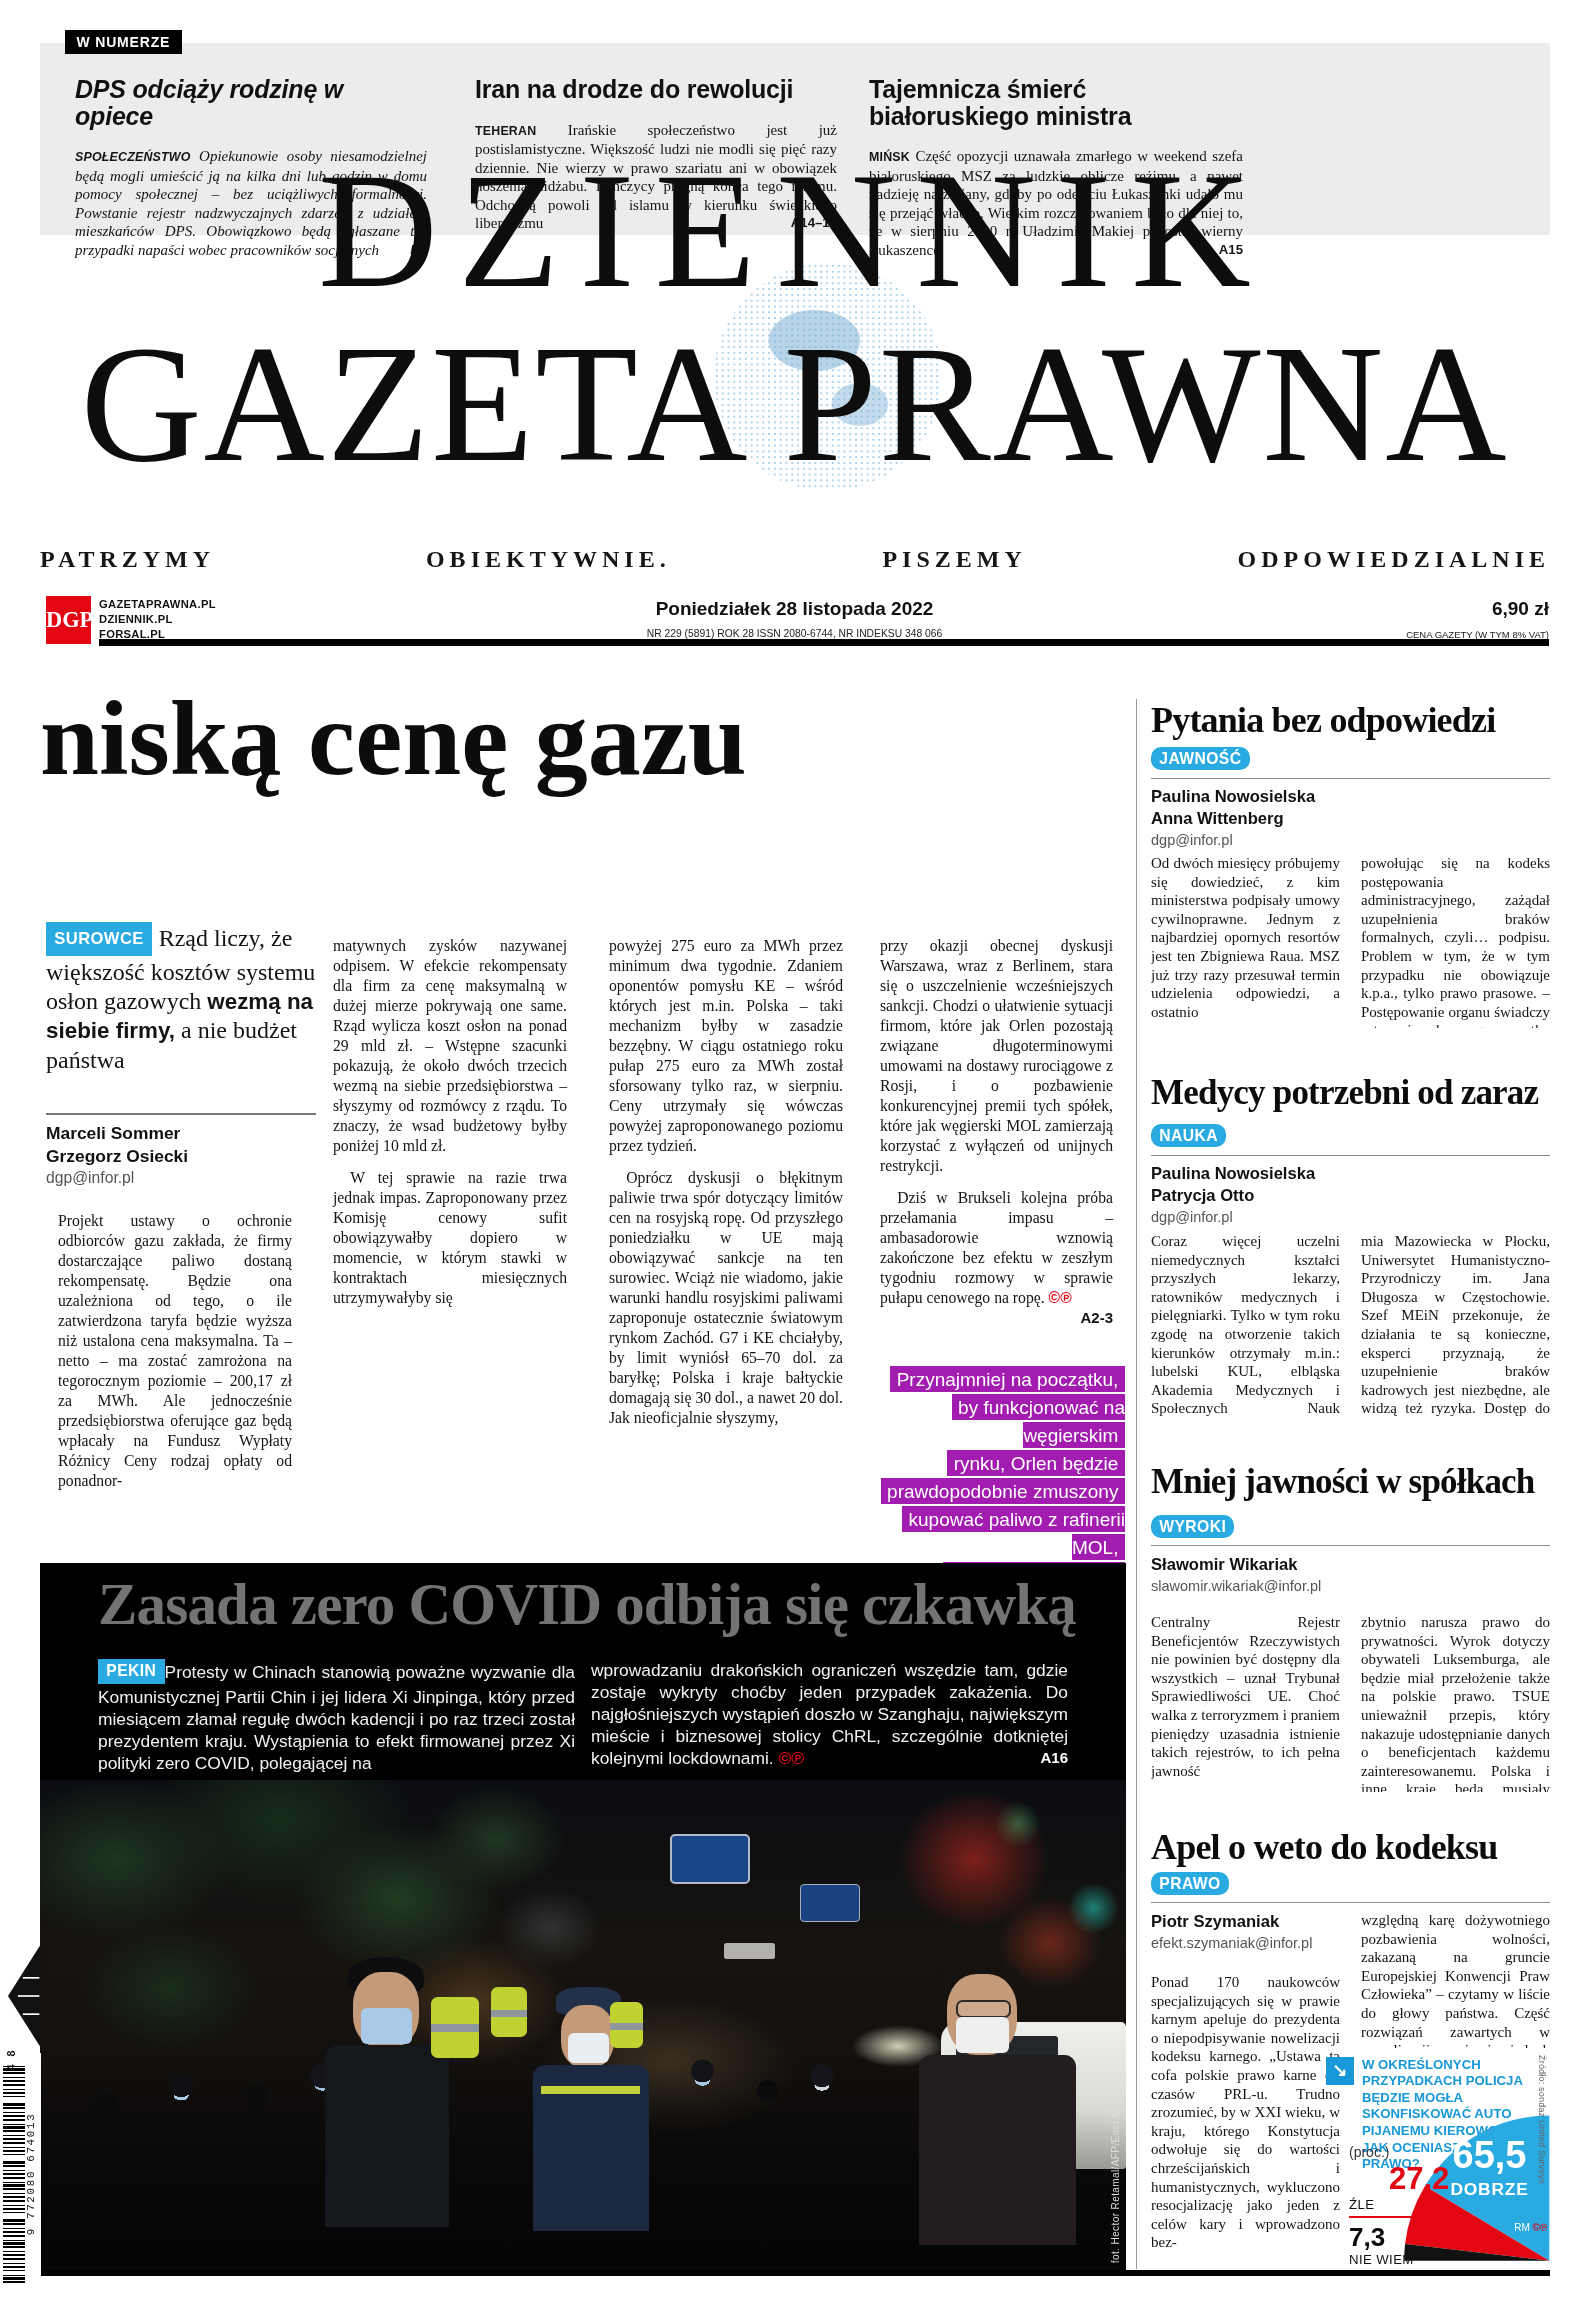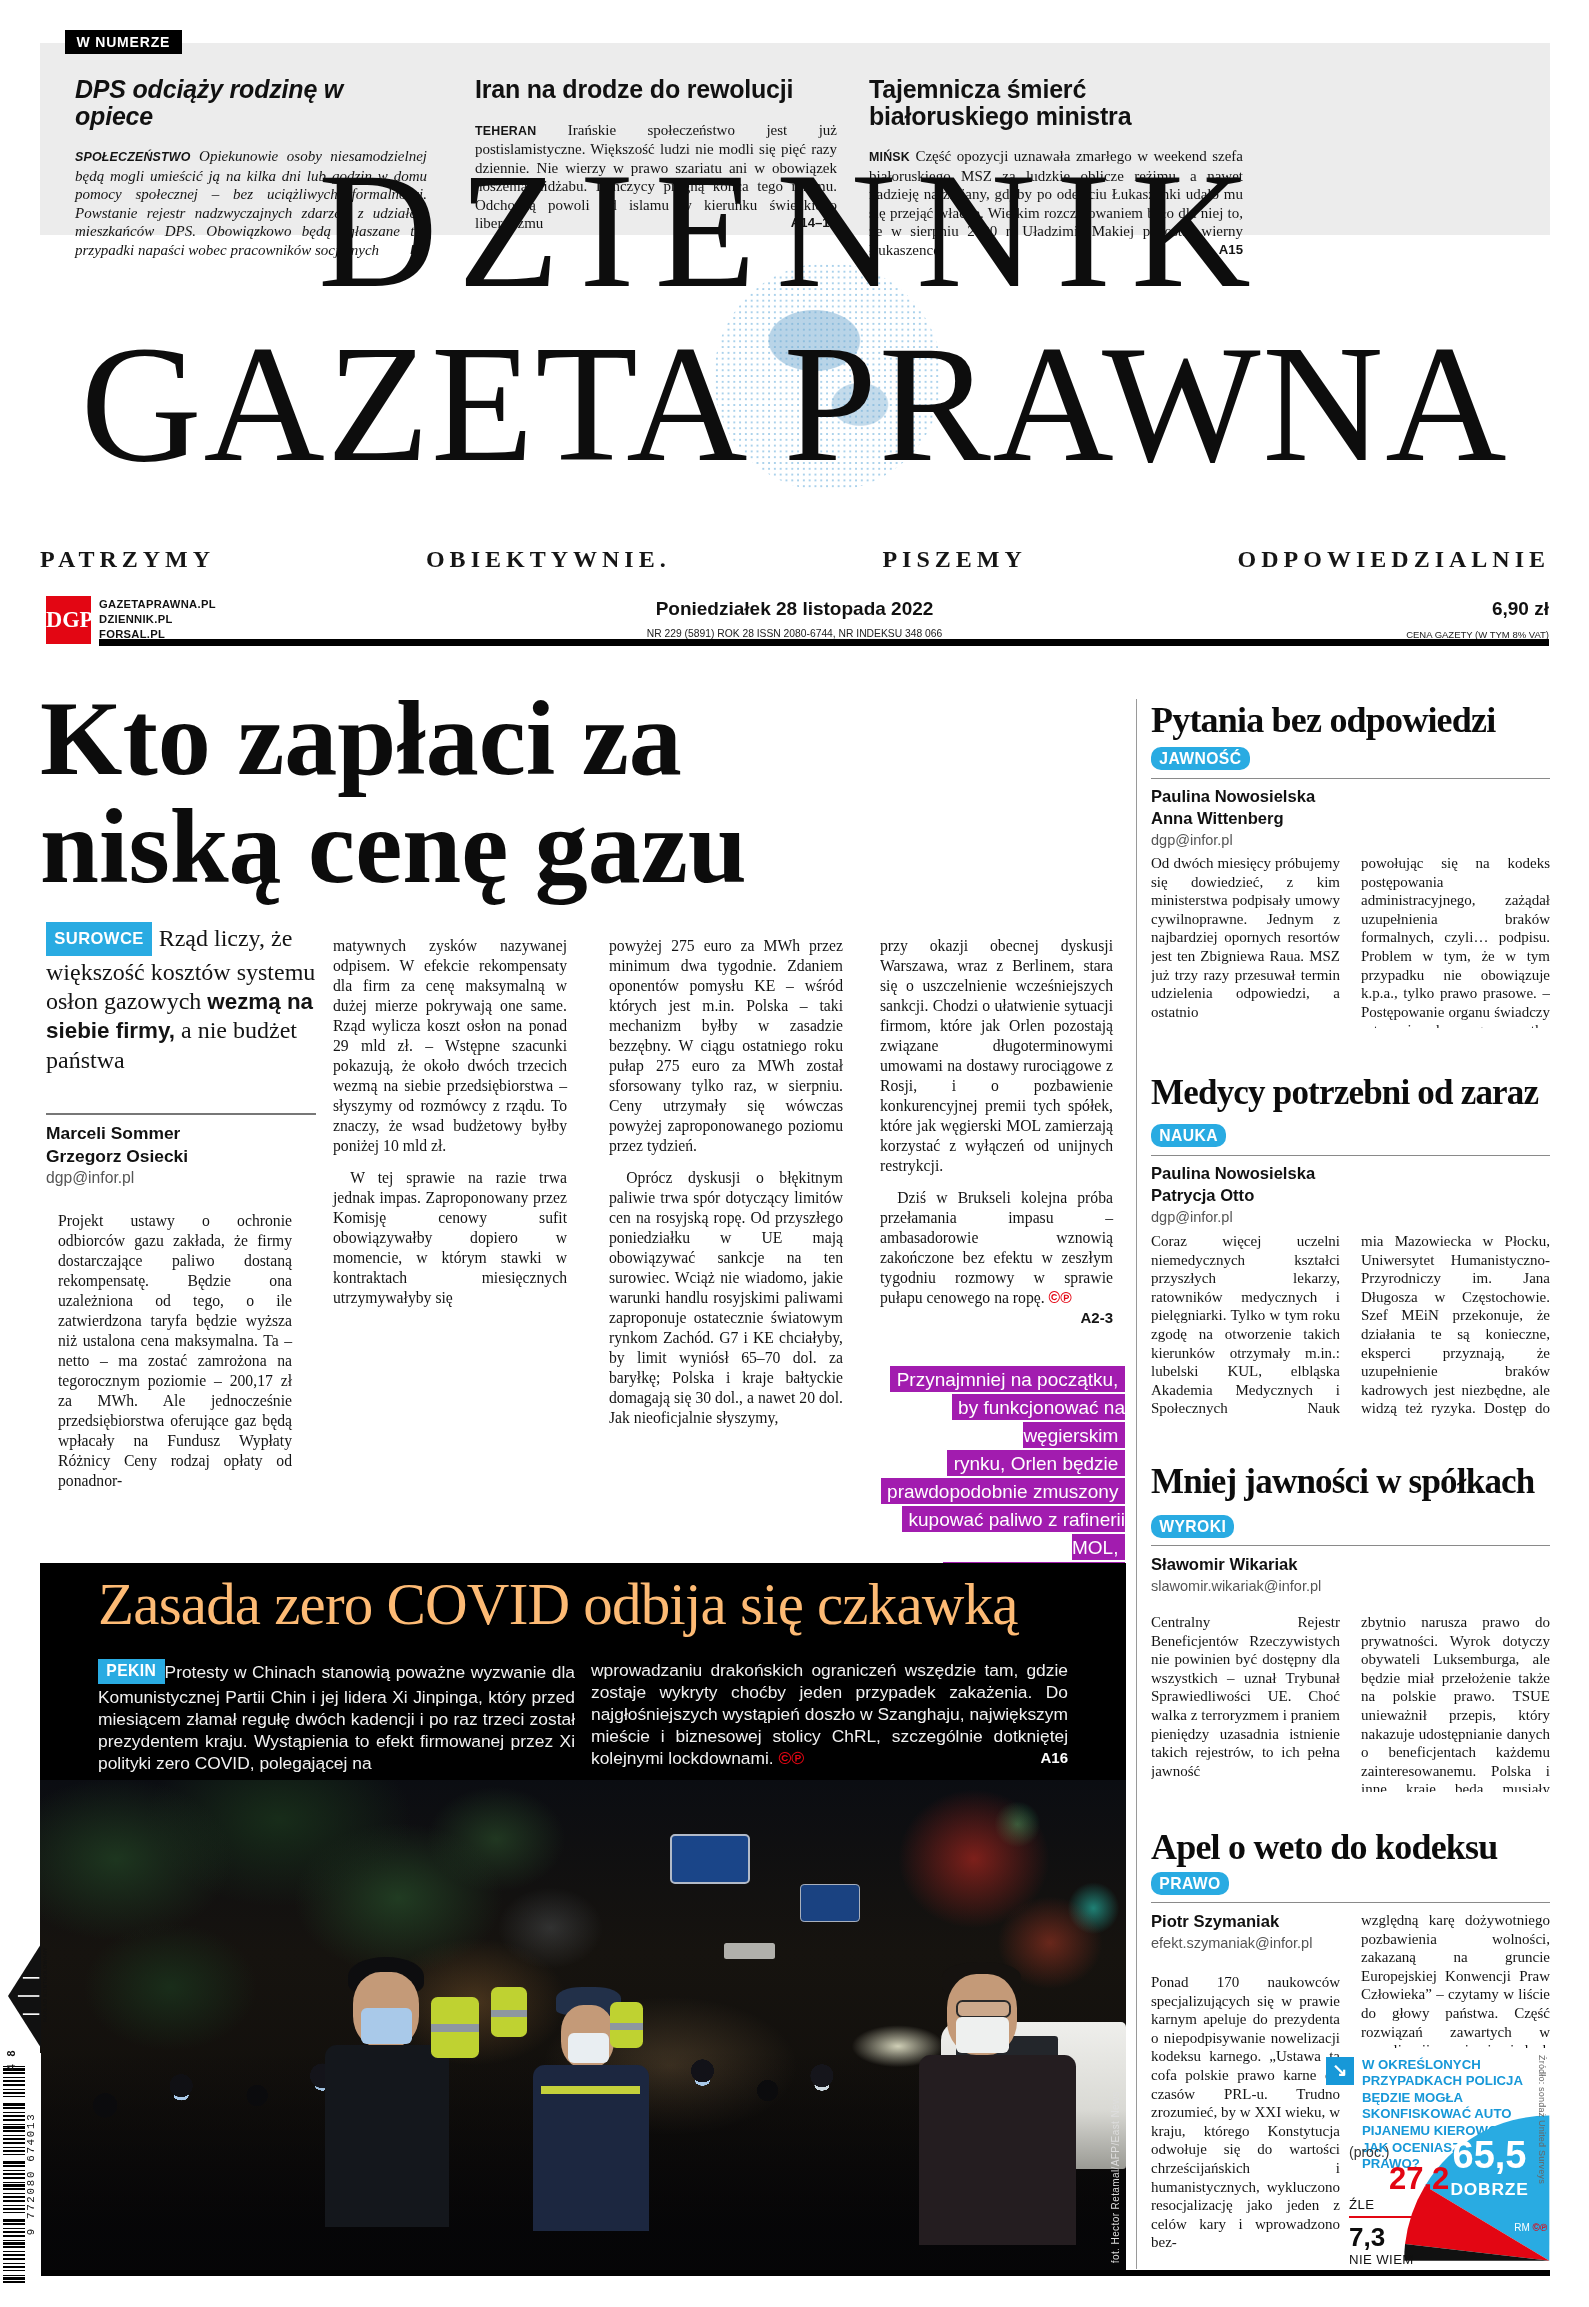--- a/index.html
+++ b/index.html
@@ -74,21 +74,21 @@
   #red-callout .ln{display:block;}
   #red-callout .ln span{background:#a21caf;color:#fff;font-size:19px;padding:2.5px 6.6px;}
 
   
   #vrule{left:1136px;top:699px;width:0.8px;height:1570px;background:#9a9a9a;}
   #botrule{left:40px;top:2270px;width:1510px;height:5.8px;background:#000;}
 
   
   #covid{left:40px;top:1563px;width:1086px;height:709px;background:#000;color:#fff;}
   #covid h1{position:absolute;left:58px;top:6.6px;margin:0;font-family:"Liberation Serif",serif;
-            font-weight:normal;font-size:59px;letter-spacing:-0.8px;color:#fdba74;}
+            font-weight:bold;font-size:59px;letter-spacing:-0.8px;color:#737373;}
   .covcol{position:absolute;top:96px;width:477px;font-size:17.4px;line-height:22px;
           text-align:justify;color:#f2f2f2;height:116px;overflow:hidden;}
   #covcol1{left:58px;}  #covcol2{left:551px;}
   .covcol .cyan-label{font-size:15.7px;margin-right:0;position:relative;top:-1.7px;}
   #covid .pageref{color:#fff;}
 
   
   #photo{left:0;top:217px;width:1086px;height:493px;overflow:hidden;position:absolute;
          background:linear-gradient(180deg,#0b0d12 0%,#16130f 35%,#0d0b09 100%);}
   #photo .layer{position:absolute;left:0;top:0;right:0;bottom:0;}
@@ -211,21 +211,20 @@
   <div class="d1">Poniedziałek 28 listopada 2022</div>
   <div class="d2">NR 229 (5891) ROK 28 ISSN 2080-6744, NR INDEKSU 348 066</div>
 </div>
 <div id="price">
   <div class="p1">6,90 zł</div>
   <div class="p2">CENA GAZETY (W TYM 8% VAT)</div>
 </div>
 <div id="toprule" class="abs"></div>
 
 <div id="main-headline" class="abs">
-  <div>Kto zapłaci za</div>
   <div>niską cenę gazu</div>
 </div>
 
 <div id="lede" class="abs">
   <span class="cyan-label">SUROWCE</span><span>Rząd liczy, że większość kosztów systemu osłon gazowych </span><b>wezmą na siebie firmy,</b><span> a nie budżet państwa</span>
 </div>
 
 <div id="authors" class="abs">
   <div class="rule"></div>
   <div class="nm">Marceli Sommer</div>

